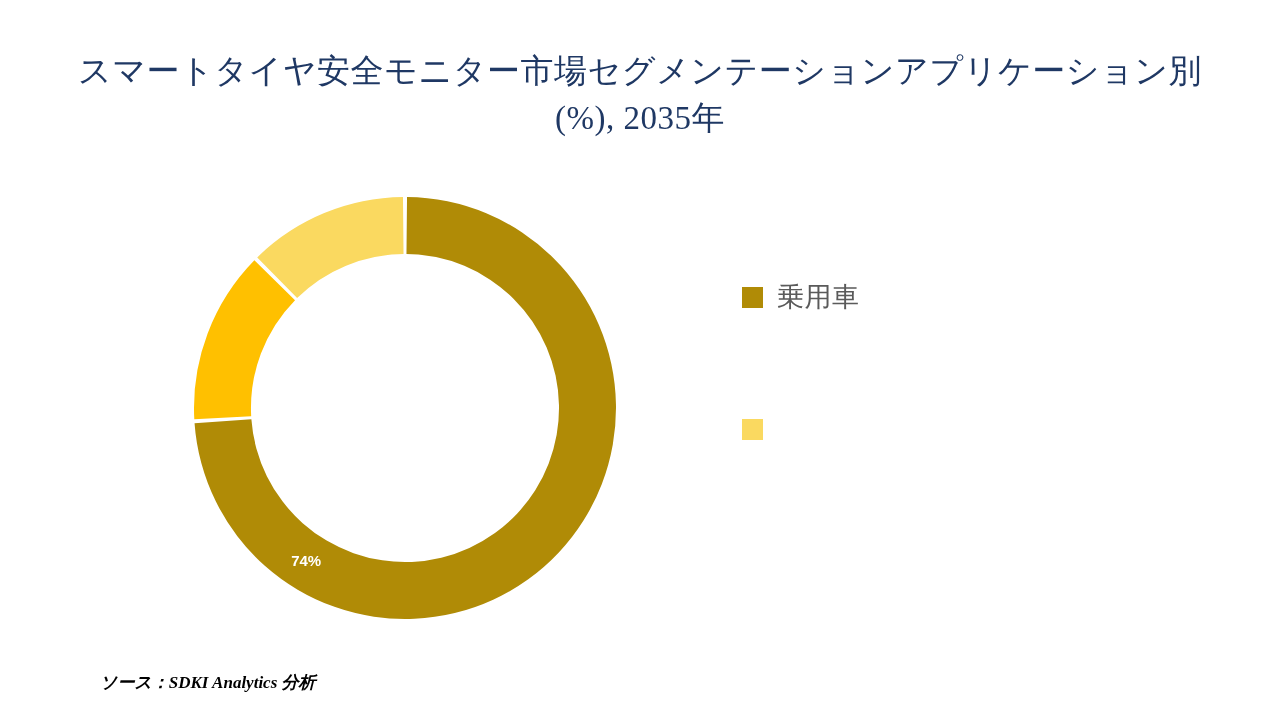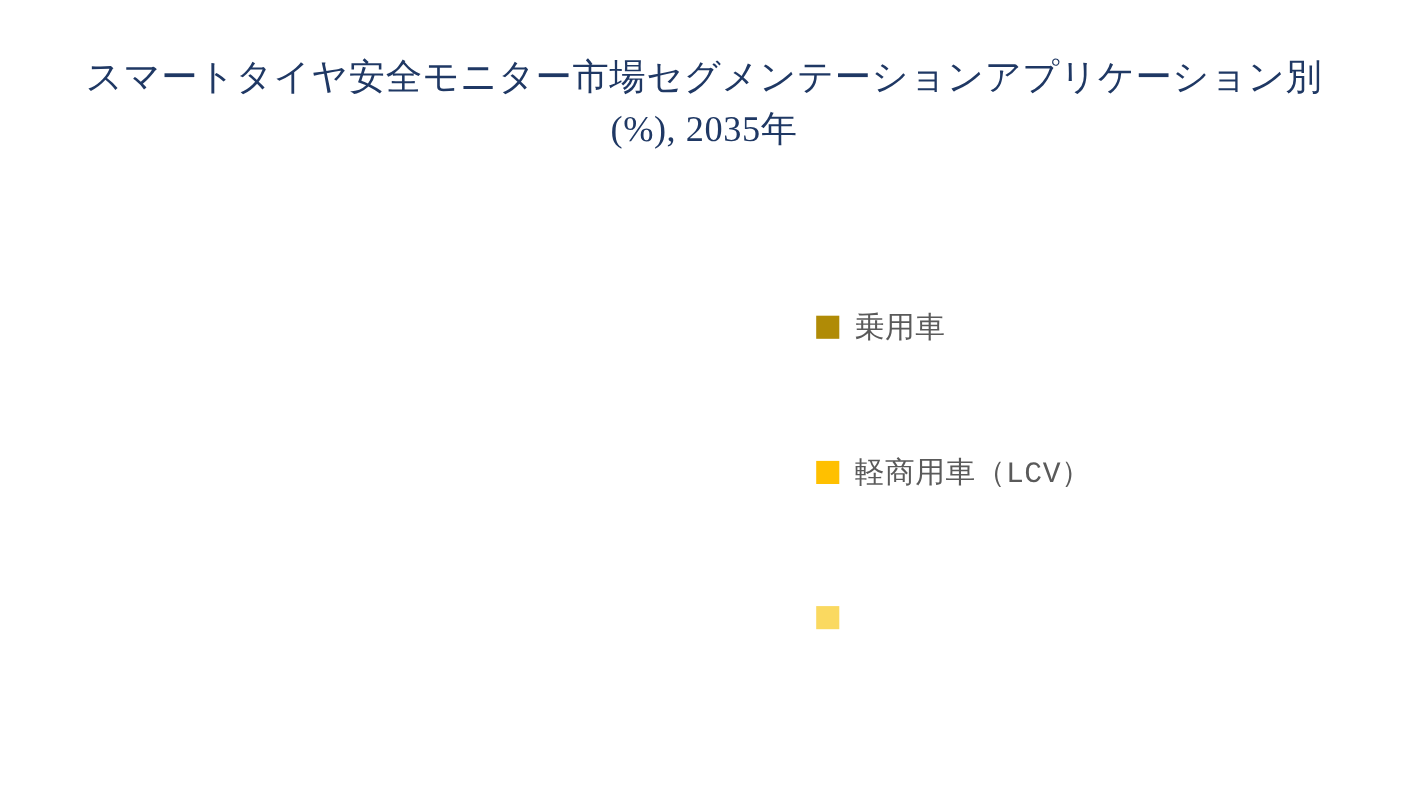--- a/index.html
+++ b/index.html
@@ -132,34 +132,43 @@
     letter-spacing: 0.2px;
   }
 </style>
 </head>
 <body>
 
 <div class="slide">
 
   <div class="chart-title">スマートタイヤ安全モニター市場セグメンテーションアプリケーション別(%), 2035年</div>
 
+  <div class="plot-area">
+    <div class="donut-wrap">
+      <svg class="donut-svg" viewBox="0 0 430 430">
+        <g>
+          <path id="slice-0" d="M 217.03 4.01 A 211 211 0 1 1 4.55 230.27 L 61.37 226.15 A 154.03 154.03 0 1 0 216.48 60.98 Z" fill="#B08B06"></path>
+          <path id="slice-1" d="M 4.30 226.23 A 211 211 0 0 1 64.38 67.24 L 105.04 107.13 A 154.03 154.03 0 0 0 61.19 223.20 Z" fill="#FFC000"></path>
+          <path id="slice-2" d="M 67.24 64.38 A 211 211 0 0 1 212.97 4.01 L 213.52 60.98 A 154.03 154.03 0 0 0 107.13 105.04 Z" fill="#FAD960"></path>
+        </g>
+        <text id="slice-label-0" class="slice-label" text-anchor="middle" x="116.2" y="373.4" fill="#FFFFFF">74%</text>
+      </svg>
+    </div>
+  </div>
 
   <div class="legend">
 
     <div class="legend-item">
       <span class="legend-swatch" id="swatch-0" style="background: rgb(176, 139, 6);"></span>
       <span class="legend-label">乗用車</span>
     </div>
 
-    <div class="legend-item">
-      <span class="legend-swatch" id="swatch-1" style="background: rgb(255, 192, 0);"></span>
-      <span class="legend-label">軽商用車（LCV）</span>
-    </div>
 
     <div class="legend-item">
       <span class="legend-swatch" id="swatch-2" style="background: rgb(250, 217, 96);"></span>
     </div>
 
   </div>
 
+  <div class="source-note">ソース：SDKI Analytics 分析</div>
 
 
 </div>
 
 </body></html>

